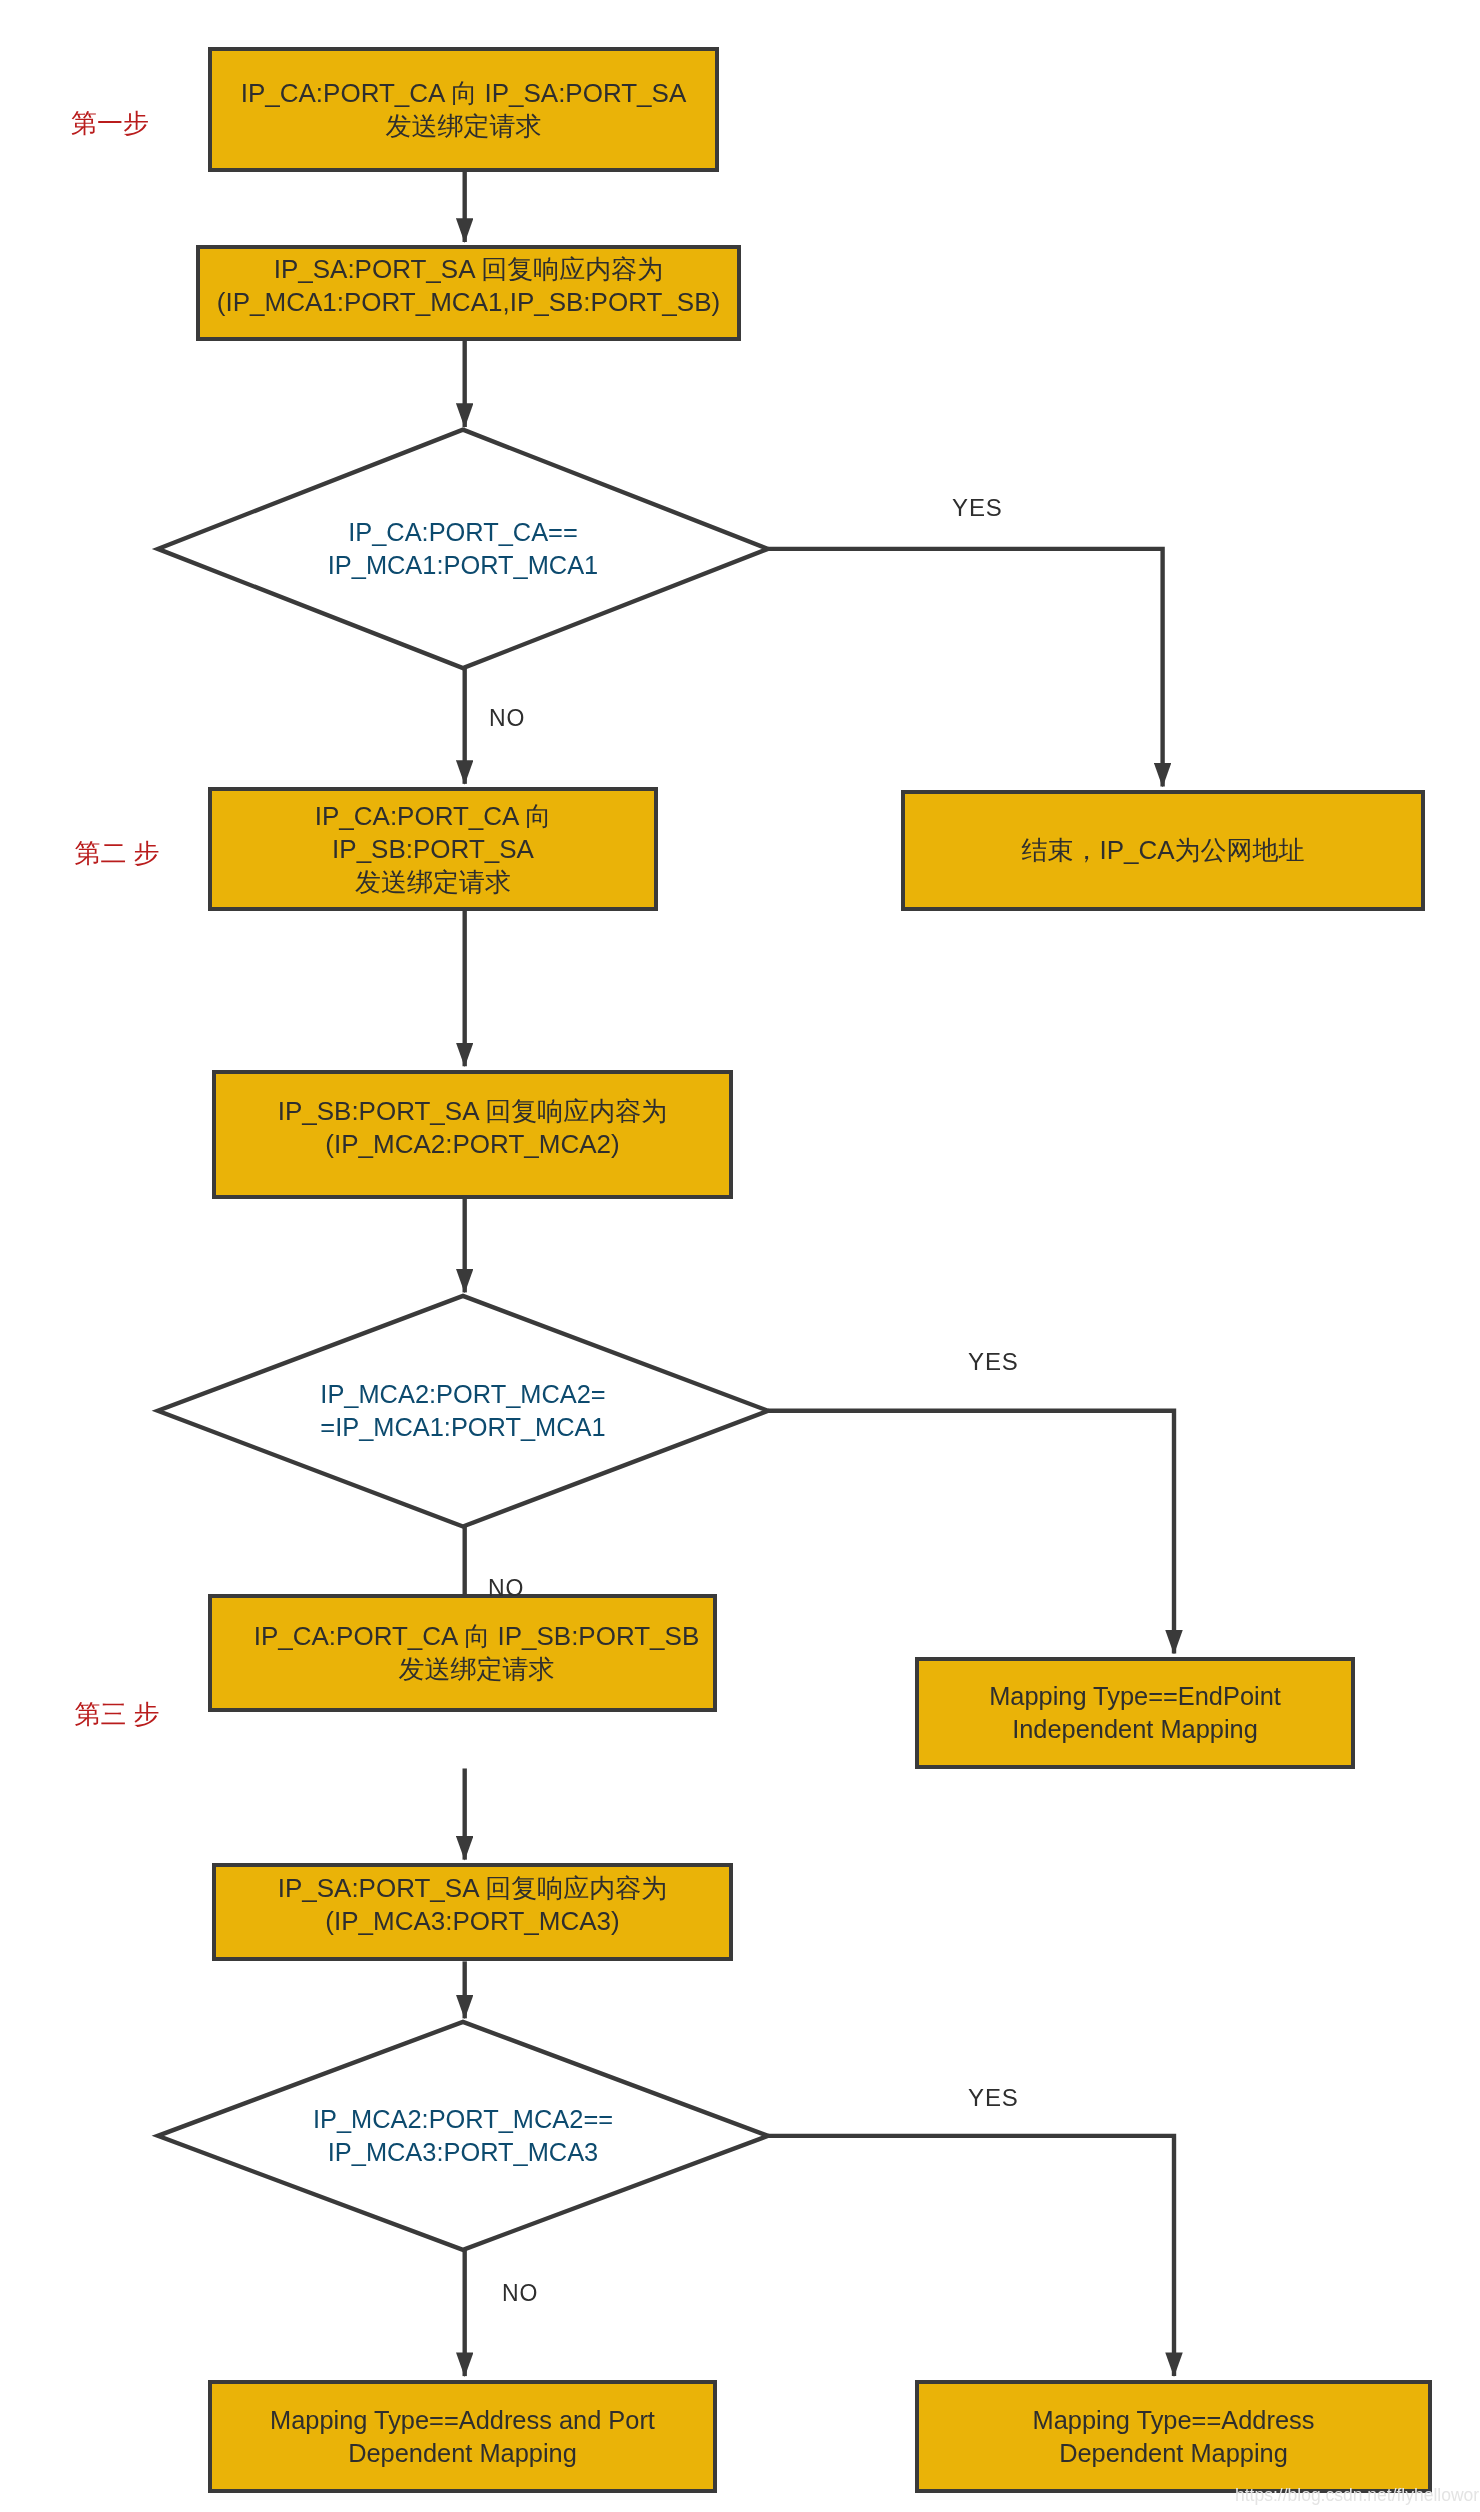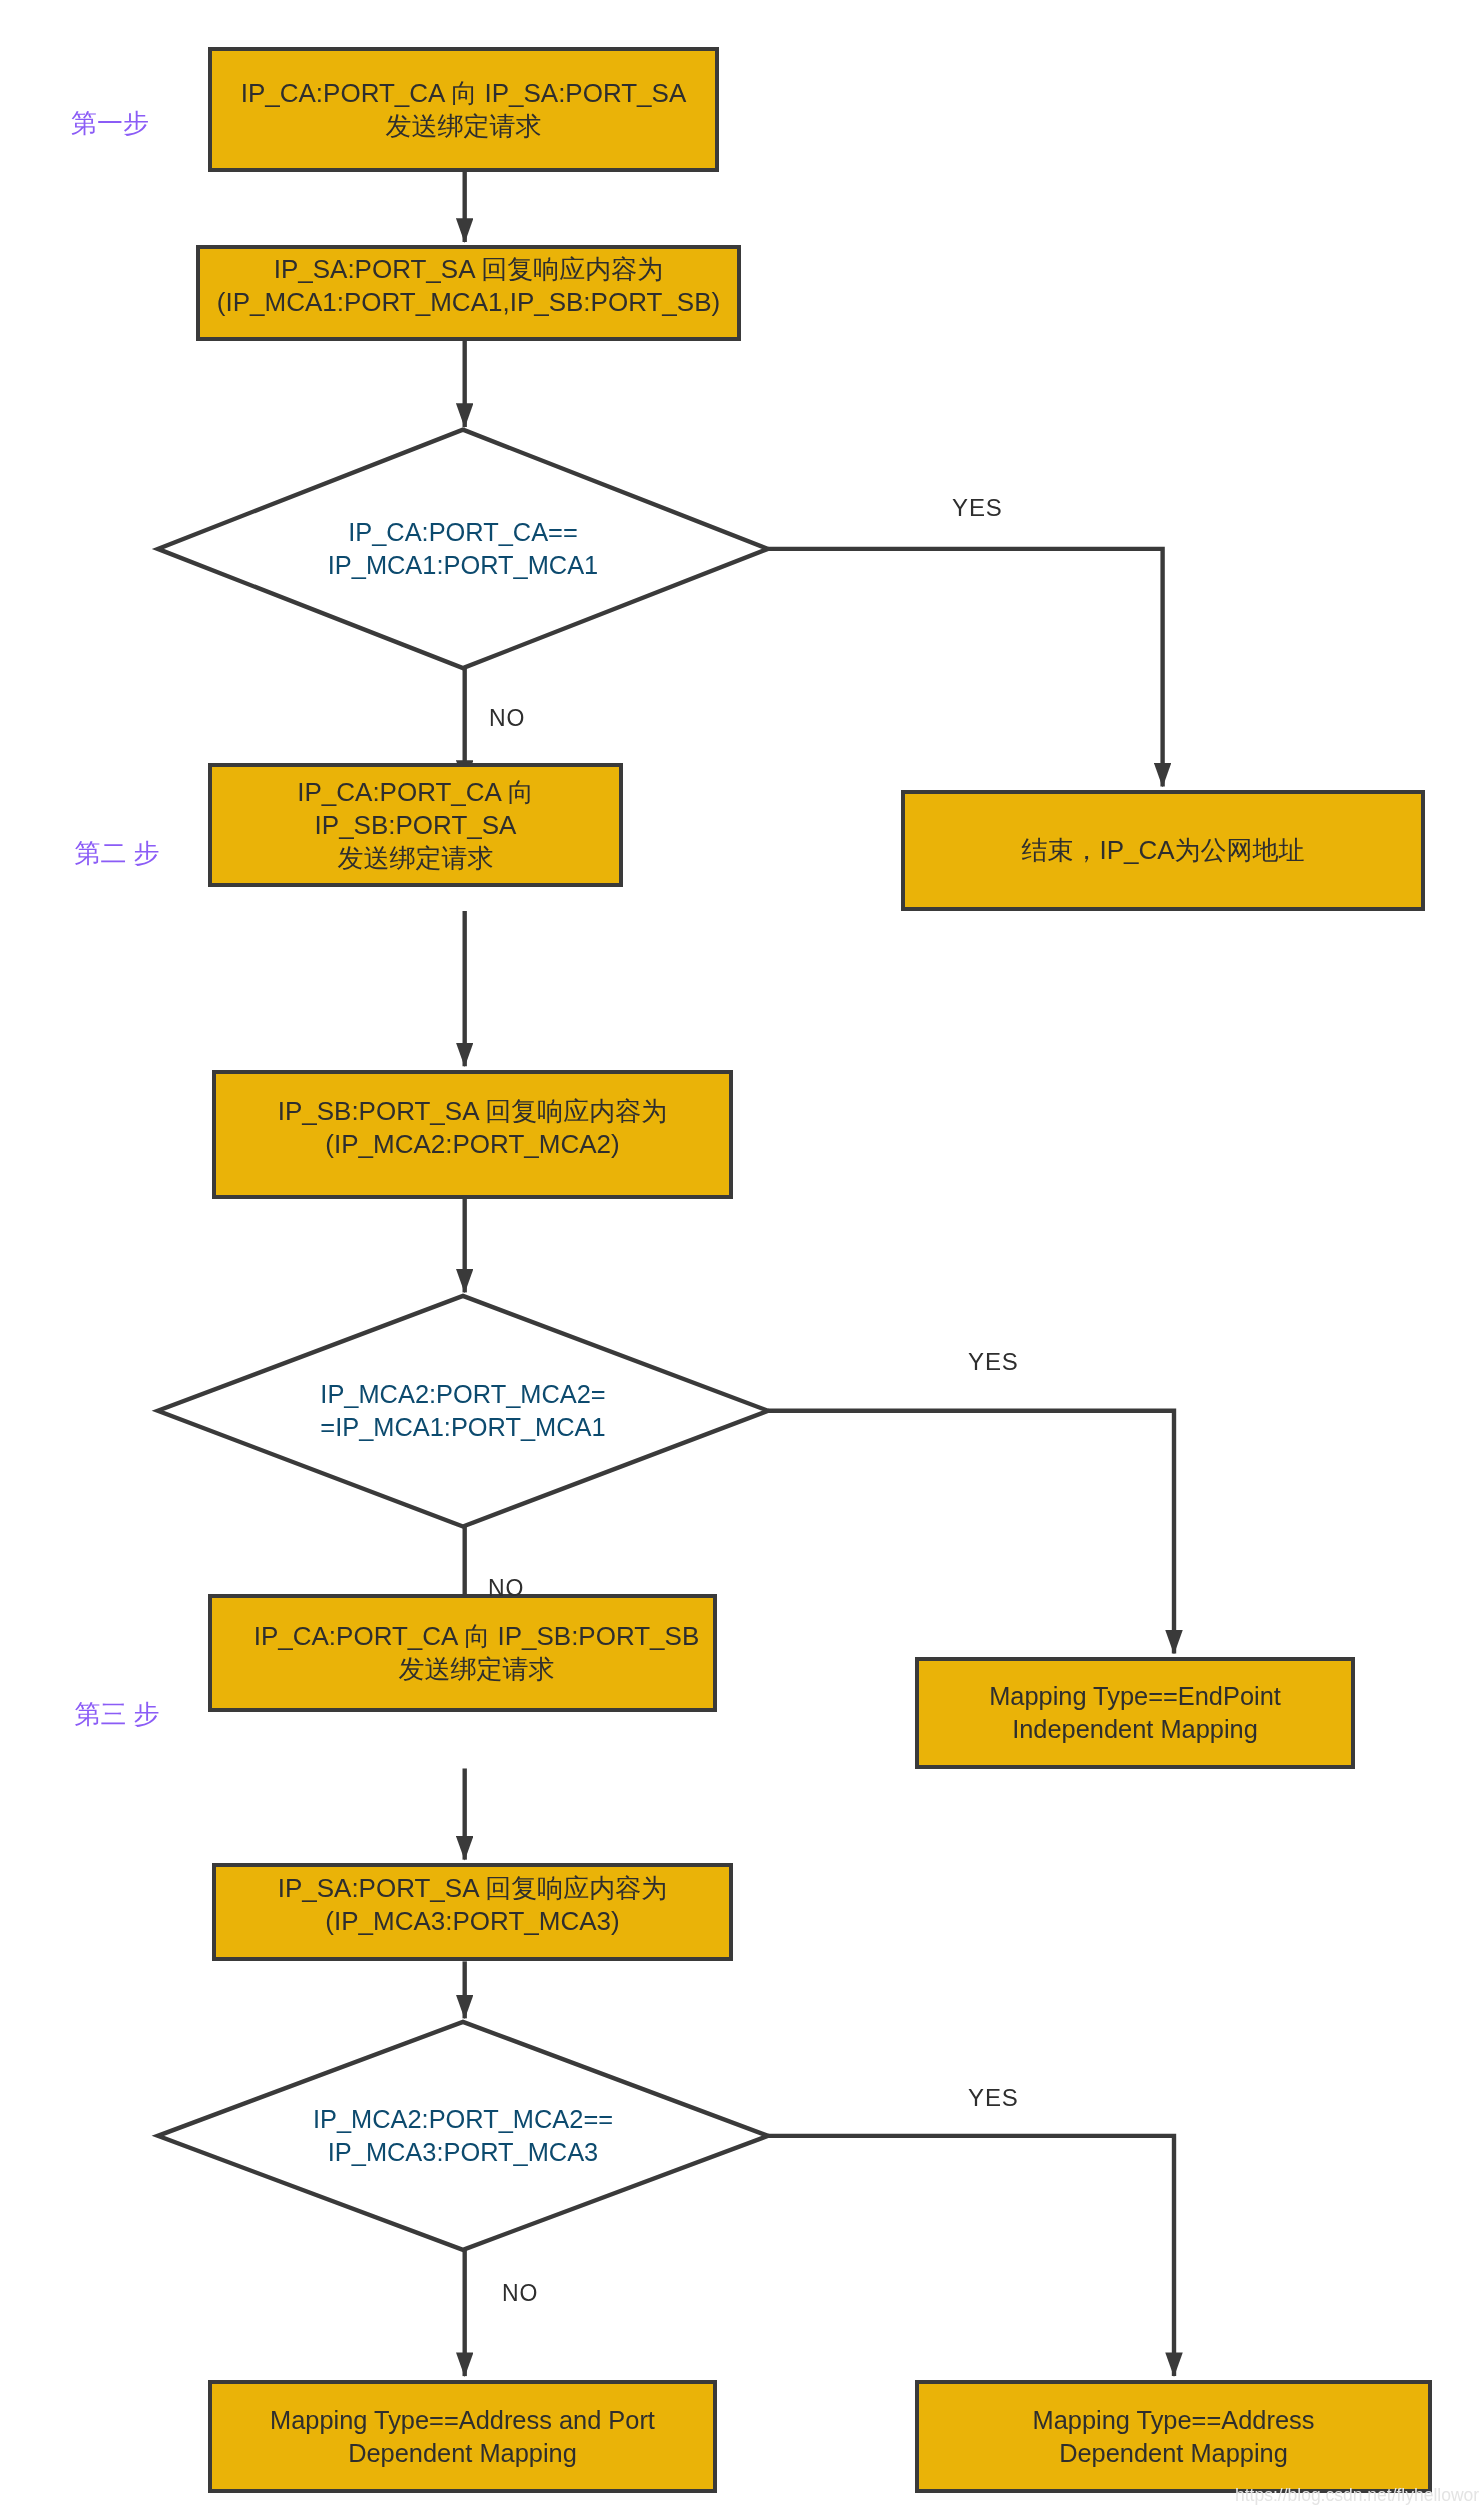--- a/index.html
+++ b/index.html
@@ -30,21 +30,21 @@
     display:flex;align-items:center;justify-content:center;
     text-align:center;
     white-space:pre-line;
     font-size:25.4px;line-height:33px;
     color:#0c4a6e;
   }
   .steplabel{
     position:absolute;
     font-size:26px;line-height:33px;
     text-align:center;width:114px;
-    color:#8b5cf6;
+    color:#b91c1c;
   }
   .branch{
     position:absolute;
     font-size:23px;line-height:26px;
     color:#2e2e2e;
     letter-spacing:0.9px;
   }
   .branch.yes{font-size:24px;}
   .watermark{
     position:absolute;
@@ -87,21 +87,21 @@
 
   <div class="steplabel" style="left:53px;top:107px;">第一步</div>
   <div class="steplabel" style="left:60px;top:837px;">第二 步</div>
   <div class="steplabel" style="left:60px;top:1698px;">第三 步</div>
 
   <div class="node" style="left:208px;top:47px;width:511px;height:125px;">IP_CA:PORT_CA 向 IP_SA:PORT_SA
 发送绑定请求</div>
   <div class="node resp" style="left:196px;top:245px;width:545px;height:96px;">IP_SA:PORT_SA 回复响应内容为
 (IP_MCA1:PORT_MCA1,IP_SB:PORT_SB)</div>
   <div class="node" style="left:901px;top:790px;width:524px;height:121px;">结束，IP_CA为公网地址</div>
-  <div class="node" style="left:208px;top:763px;width:415px;height:124px;">IP_CA:PORT_CA 向 IP_SB:PORT_SA
+  <div class="node" style="left:208px;top:787px;width:450px;height:124px;">IP_CA:PORT_CA 向 IP_SB:PORT_SA
 发送绑定请求</div>
   <div class="node resp" style="left:212px;top:1070px;width:521px;height:129px;">IP_SB:PORT_SA 回复响应内容为
 (IP_MCA2:PORT_MCA2)</div>
   <div class="node map" style="left:915px;top:1657px;width:440px;height:112px;">Mapping Type==EndPoint
 Independent Mapping</div>
   <div class="node" style="left:208px;top:1594px;width:509px;height:118px;padding-left:28px;">IP_CA:PORT_CA 向 IP_SB:PORT_SB
 发送绑定请求</div>
   <div class="node resp" style="left:212px;top:1863px;width:521px;height:98px;">IP_SA:PORT_SA 回复响应内容为
 (IP_MCA3:PORT_MCA3)</div>
   <div class="node map" style="left:208px;top:2380px;width:509px;height:113px;">Mapping Type==Address and Port

